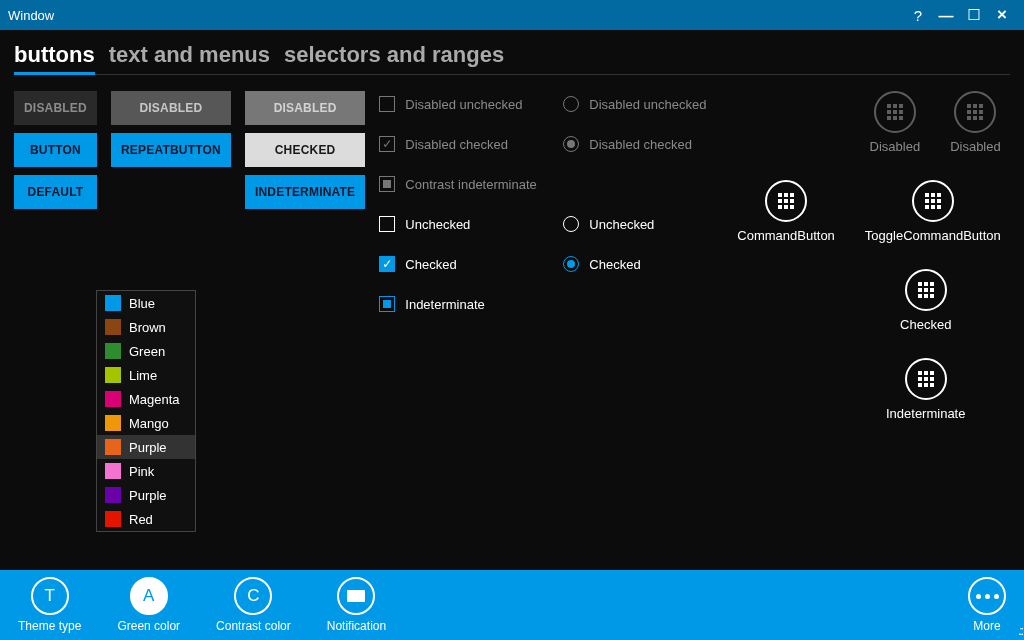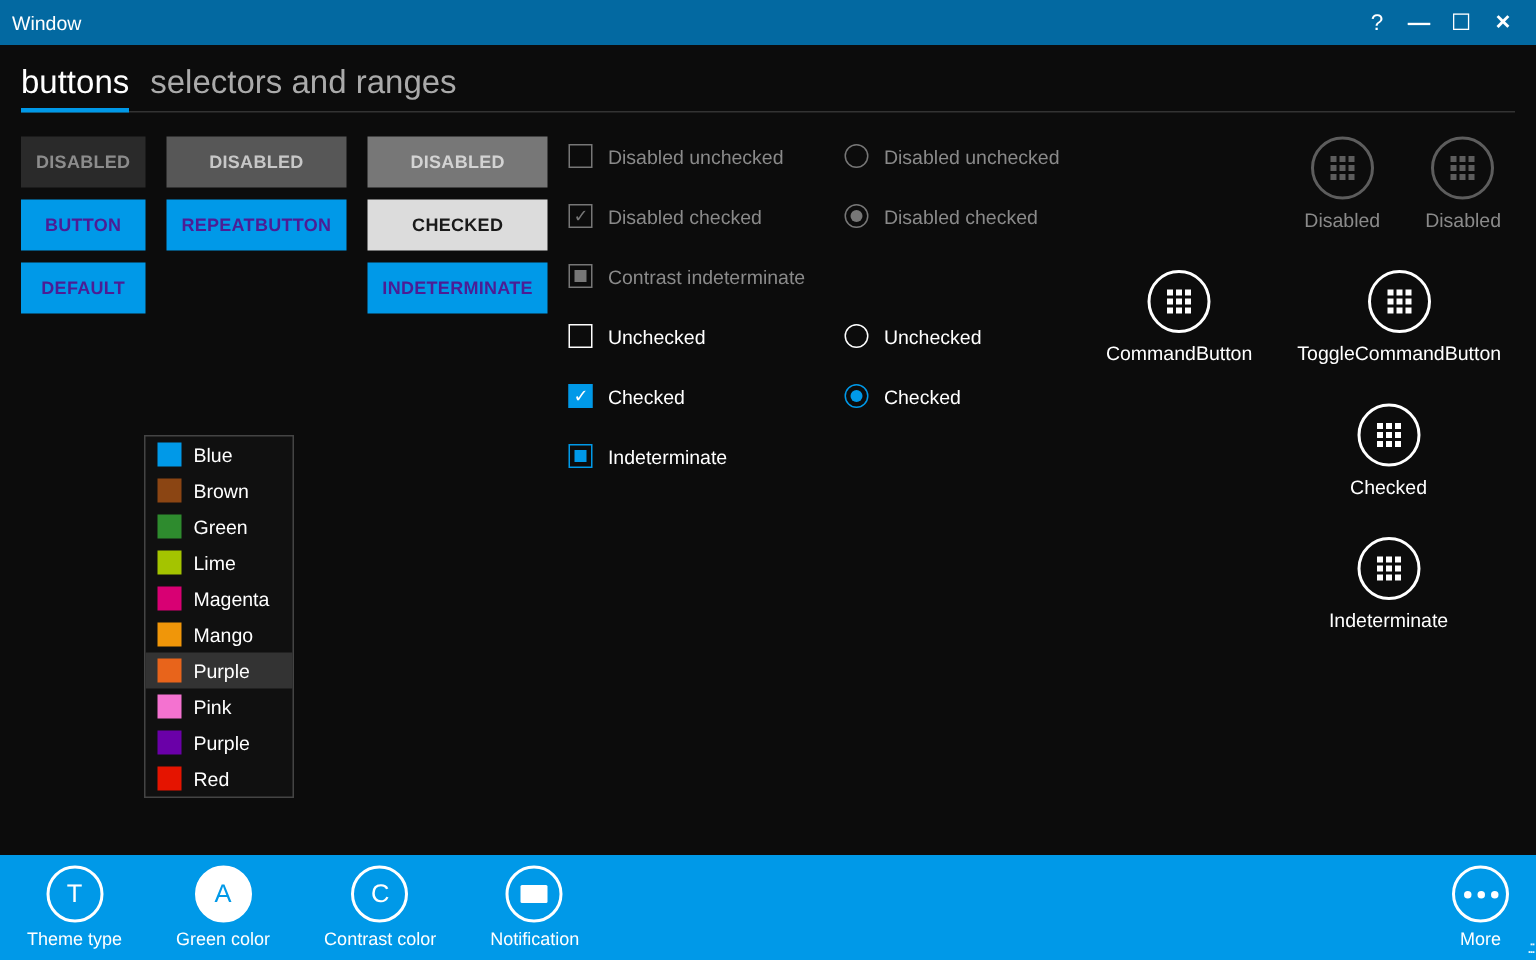--- a/index.html
+++ b/index.html
@@ -32,38 +32,38 @@
   .tabs {
     display: flex;
     gap: 14px;
     border-bottom: 1px solid #333;
     padding-bottom: 2px;
     margin-bottom: 16px;
     font-size: 22px;
     font-weight: 300;
     color: #aaa;
   }
-  .tab { cursor: default; padding-bottom: 4px; }
+  .tab { cursor: default; padding-bottom: 4px; font-weight: bold; }
   .tab.active { color: #fff; border-bottom: 3px solid #0099e8; margin-bottom:-3px; }
   .cols { display: flex; gap: 14px; align-items: flex-start; }
   .col { display: flex; flex-direction: column; gap: 8px; }
   .btn {
     display:inline-flex; align-items:center; justify-content:center;
     font-size: 12px; font-weight: 700;
     height: 34px; padding: 0 10px; min-width: 72px;
     letter-spacing: .2px;
     border: none;
   }
   .w80 { min-width: 74px; }
   .w110 { min-width: 110px; }
   .w120 { min-width: 116px; }
   .disabled-dark { background:#2a2a2a; color:#8c8c8c; }
   .disabled-mid  { background:#575757; color:#c7c7c7; }
   .disabled-light{ background:#777; color:#d3d3d3; }
-  .blue { background:#0099e8; color:#4c1d95; }
+  .blue { background:#0099e8; color:#0f172a; }
   .white { background:#dcdcdc; color:#1a1a1a; }
   .check-row { display:flex; align-items:center; gap:10px; height: 26px; font-size: 13px; }
   .box { width:16px; height:16px; border:1px solid #777; display:flex; align-items:center; justify-content:center; font-size:12px; }
   .box.checked::after { content:"✓"; color:#777; }
   .box.indet::after { content:""; width:8px; height:8px; background:#777; display:block; }
   .box.en { border-color:#fff; }
   .box.en.checked { background:#0099e8; border-color:#0099e8; }
   .box.en.checked::after{ color:#fff; }
   .box.en.indet { border-color:#0099e8; }
   .box.en.indet::after{ background:#0099e8; }
@@ -119,20 +119,21 @@
   <div class="ctrl">?</div>
   <div class="ctrl" style="font-weight:900;">—</div>
   <div class="ctrl">☐</div>
   <div class="ctrl" style="font-weight:700; font-size:17px;">×</div>
 </div>
 
 <div class="content">
 
   <div class="tabs">
     <div class="tab active">buttons</div>
+    <div class="tab">text and menus</div>
     <div class="tab">selectors and ranges</div>
   </div>
 
   <div class="cols">
 
     <div class="col">
       <div class="btn disabled-dark w80">DISABLED</div>
       <div class="btn blue w80">BUTTON</div>
       <div class="btn blue w80">DEFAULT</div>
     </div>

